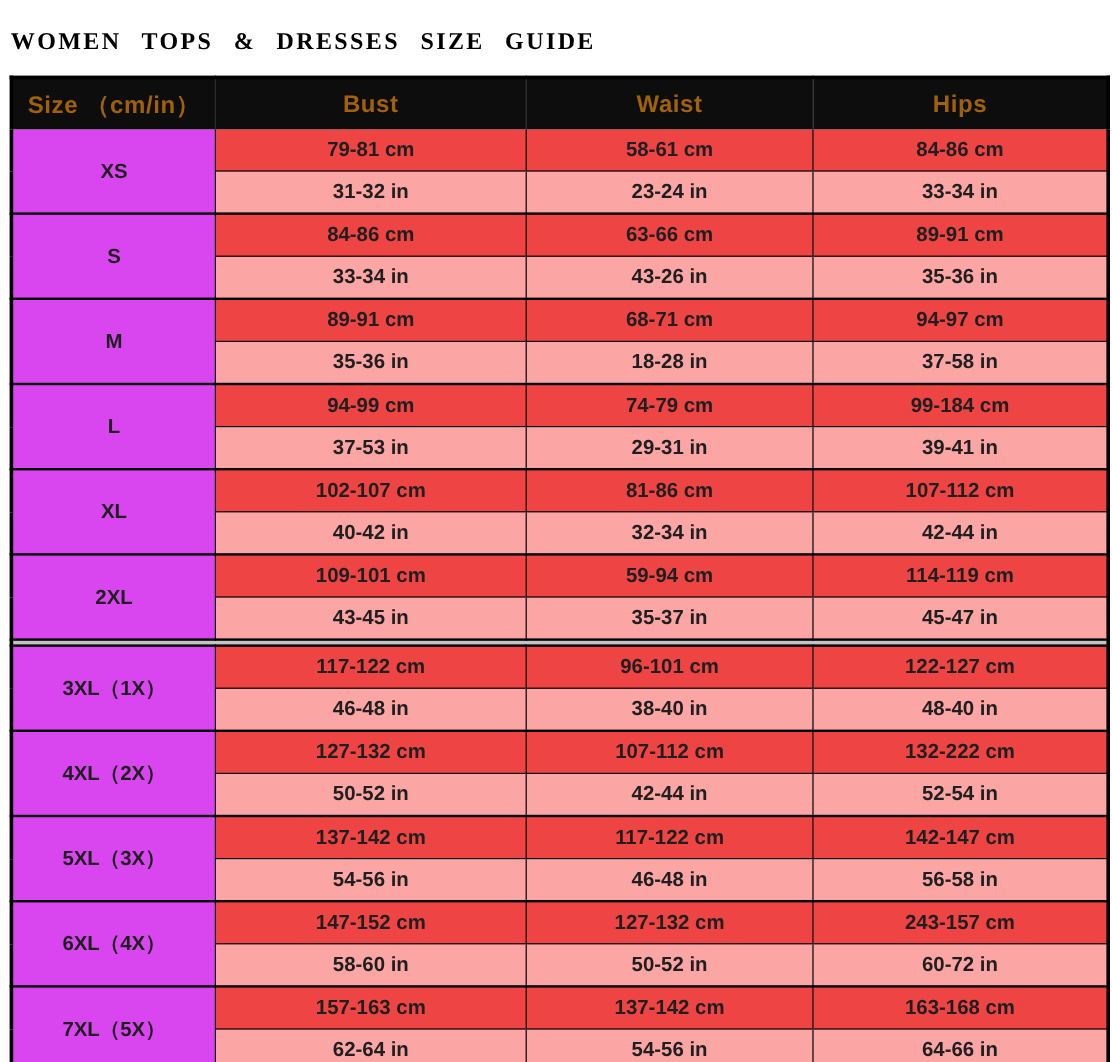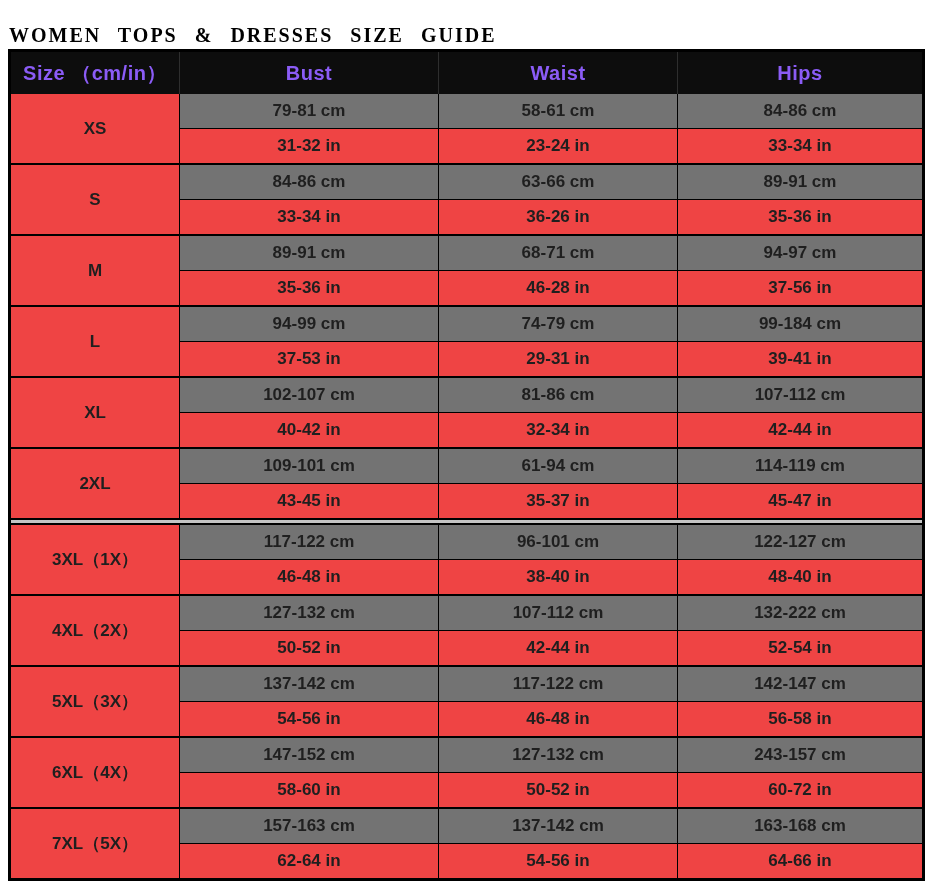--- a/index.html
+++ b/index.html
@@ -16,33 +16,33 @@
     height: 885px;
     background: #ffffff;
   }
   .page-title {
     font-family: "Liberation Serif", serif;
     font-weight: 700;
     font-size: 20px;
     color: #000000;
     letter-spacing: 2px;
     word-spacing: 10px;
-    padding: 24px 0 2px 9px;
+    padding: 24px 0 16px 9px;
     white-space: nowrap;
   }
   table.size-table {
     border-collapse: collapse;
     table-layout: fixed;
     margin-left: 8px;
     width: 914px;
     border: 3px solid #000000;
   }
   table.size-table th {
     background: #0d0d0d;
-    color: #8b5cf6;
+    color: #a16207;
     height: 40px;
     font-size: 20px;
     font-weight: 700;
     text-align: center;
     border-left: 1px solid #2e2e2e;
     letter-spacing: 0.5px;
   }
   table.size-table th:first-child { border-left: none; }
   tbody.size-block { border-top: 2px solid #000000; }
   tbody.size-block:first-of-type { border-top: none; }
@@ -50,28 +50,28 @@
     border-left: 1px solid #000000;
     text-align: center;
     vertical-align: middle;
     font-weight: 700;
     font-size: 17px;
     color: #1f1f1f;
     height: 34px;
     padding: 0;
   }
   td.size-cell {
-    background: #ef4444;
+    background: #d946ef;
     font-size: 18px;
     border-left: none !important;
     margin-top: 44px;
   }
-  tr.cm-row td.val-cell { background: #737373; }
+  tr.cm-row td.val-cell { background: #ef4444; }
   tr.in-row td.val-cell {
-    background: #ef4444;
+    background: #fca5a5;
     border-top: 1px solid #000000;
   }
   tbody.group-divider td {
     height: 3px;
     background: #c4c4c4;
     border-top: 2px solid #000000;
     border-bottom: 2px solid #000000;
     border-left: none;
   }
 </style>
@@ -111,35 +111,35 @@
       </tbody>
       <tbody class="size-block">
         <tr class="cm-row">
           <td class="size-cell" rowspan="2">S</td>
           <td class="val-cell">84-86 cm</td>
           <td class="val-cell">63-66 cm</td>
           <td class="val-cell">89-91 cm</td>
         </tr>
         <tr class="in-row">
           <td class="val-cell">33-34 in</td>
-          <td class="val-cell">36-26 in</td>
+          <td class="val-cell">43-26 in</td>
           <td class="val-cell">35-36 in</td>
         </tr>
       </tbody>
       <tbody class="size-block">
         <tr class="cm-row">
           <td class="size-cell" rowspan="2">M</td>
           <td class="val-cell">89-91 cm</td>
           <td class="val-cell">68-71 cm</td>
           <td class="val-cell">94-97 cm</td>
         </tr>
         <tr class="in-row">
           <td class="val-cell">35-36 in</td>
-          <td class="val-cell">46-28 in</td>
-          <td class="val-cell">37-56 in</td>
+          <td class="val-cell">18-28 in</td>
+          <td class="val-cell">37-58 in</td>
         </tr>
       </tbody>
       <tbody class="size-block">
         <tr class="cm-row">
           <td class="size-cell" rowspan="2">L</td>
           <td class="val-cell">94-99 cm</td>
           <td class="val-cell">74-79 cm</td>
           <td class="val-cell">99-184 cm</td>
         </tr>
         <tr class="in-row">
@@ -158,21 +158,21 @@
         <tr class="in-row">
           <td class="val-cell">40-42 in</td>
           <td class="val-cell">32-34 in</td>
           <td class="val-cell">42-44 in</td>
         </tr>
       </tbody>
       <tbody class="size-block">
         <tr class="cm-row">
           <td class="size-cell" rowspan="2">2XL</td>
           <td class="val-cell">109-101 cm</td>
-          <td class="val-cell">61-94 cm</td>
+          <td class="val-cell">59-94 cm</td>
           <td class="val-cell">114-119 cm</td>
         </tr>
         <tr class="in-row">
           <td class="val-cell">43-45 in</td>
           <td class="val-cell">35-37 in</td>
           <td class="val-cell">45-47 in</td>
         </tr>
       </tbody>
       <tbody class="group-divider">
         <tr>

